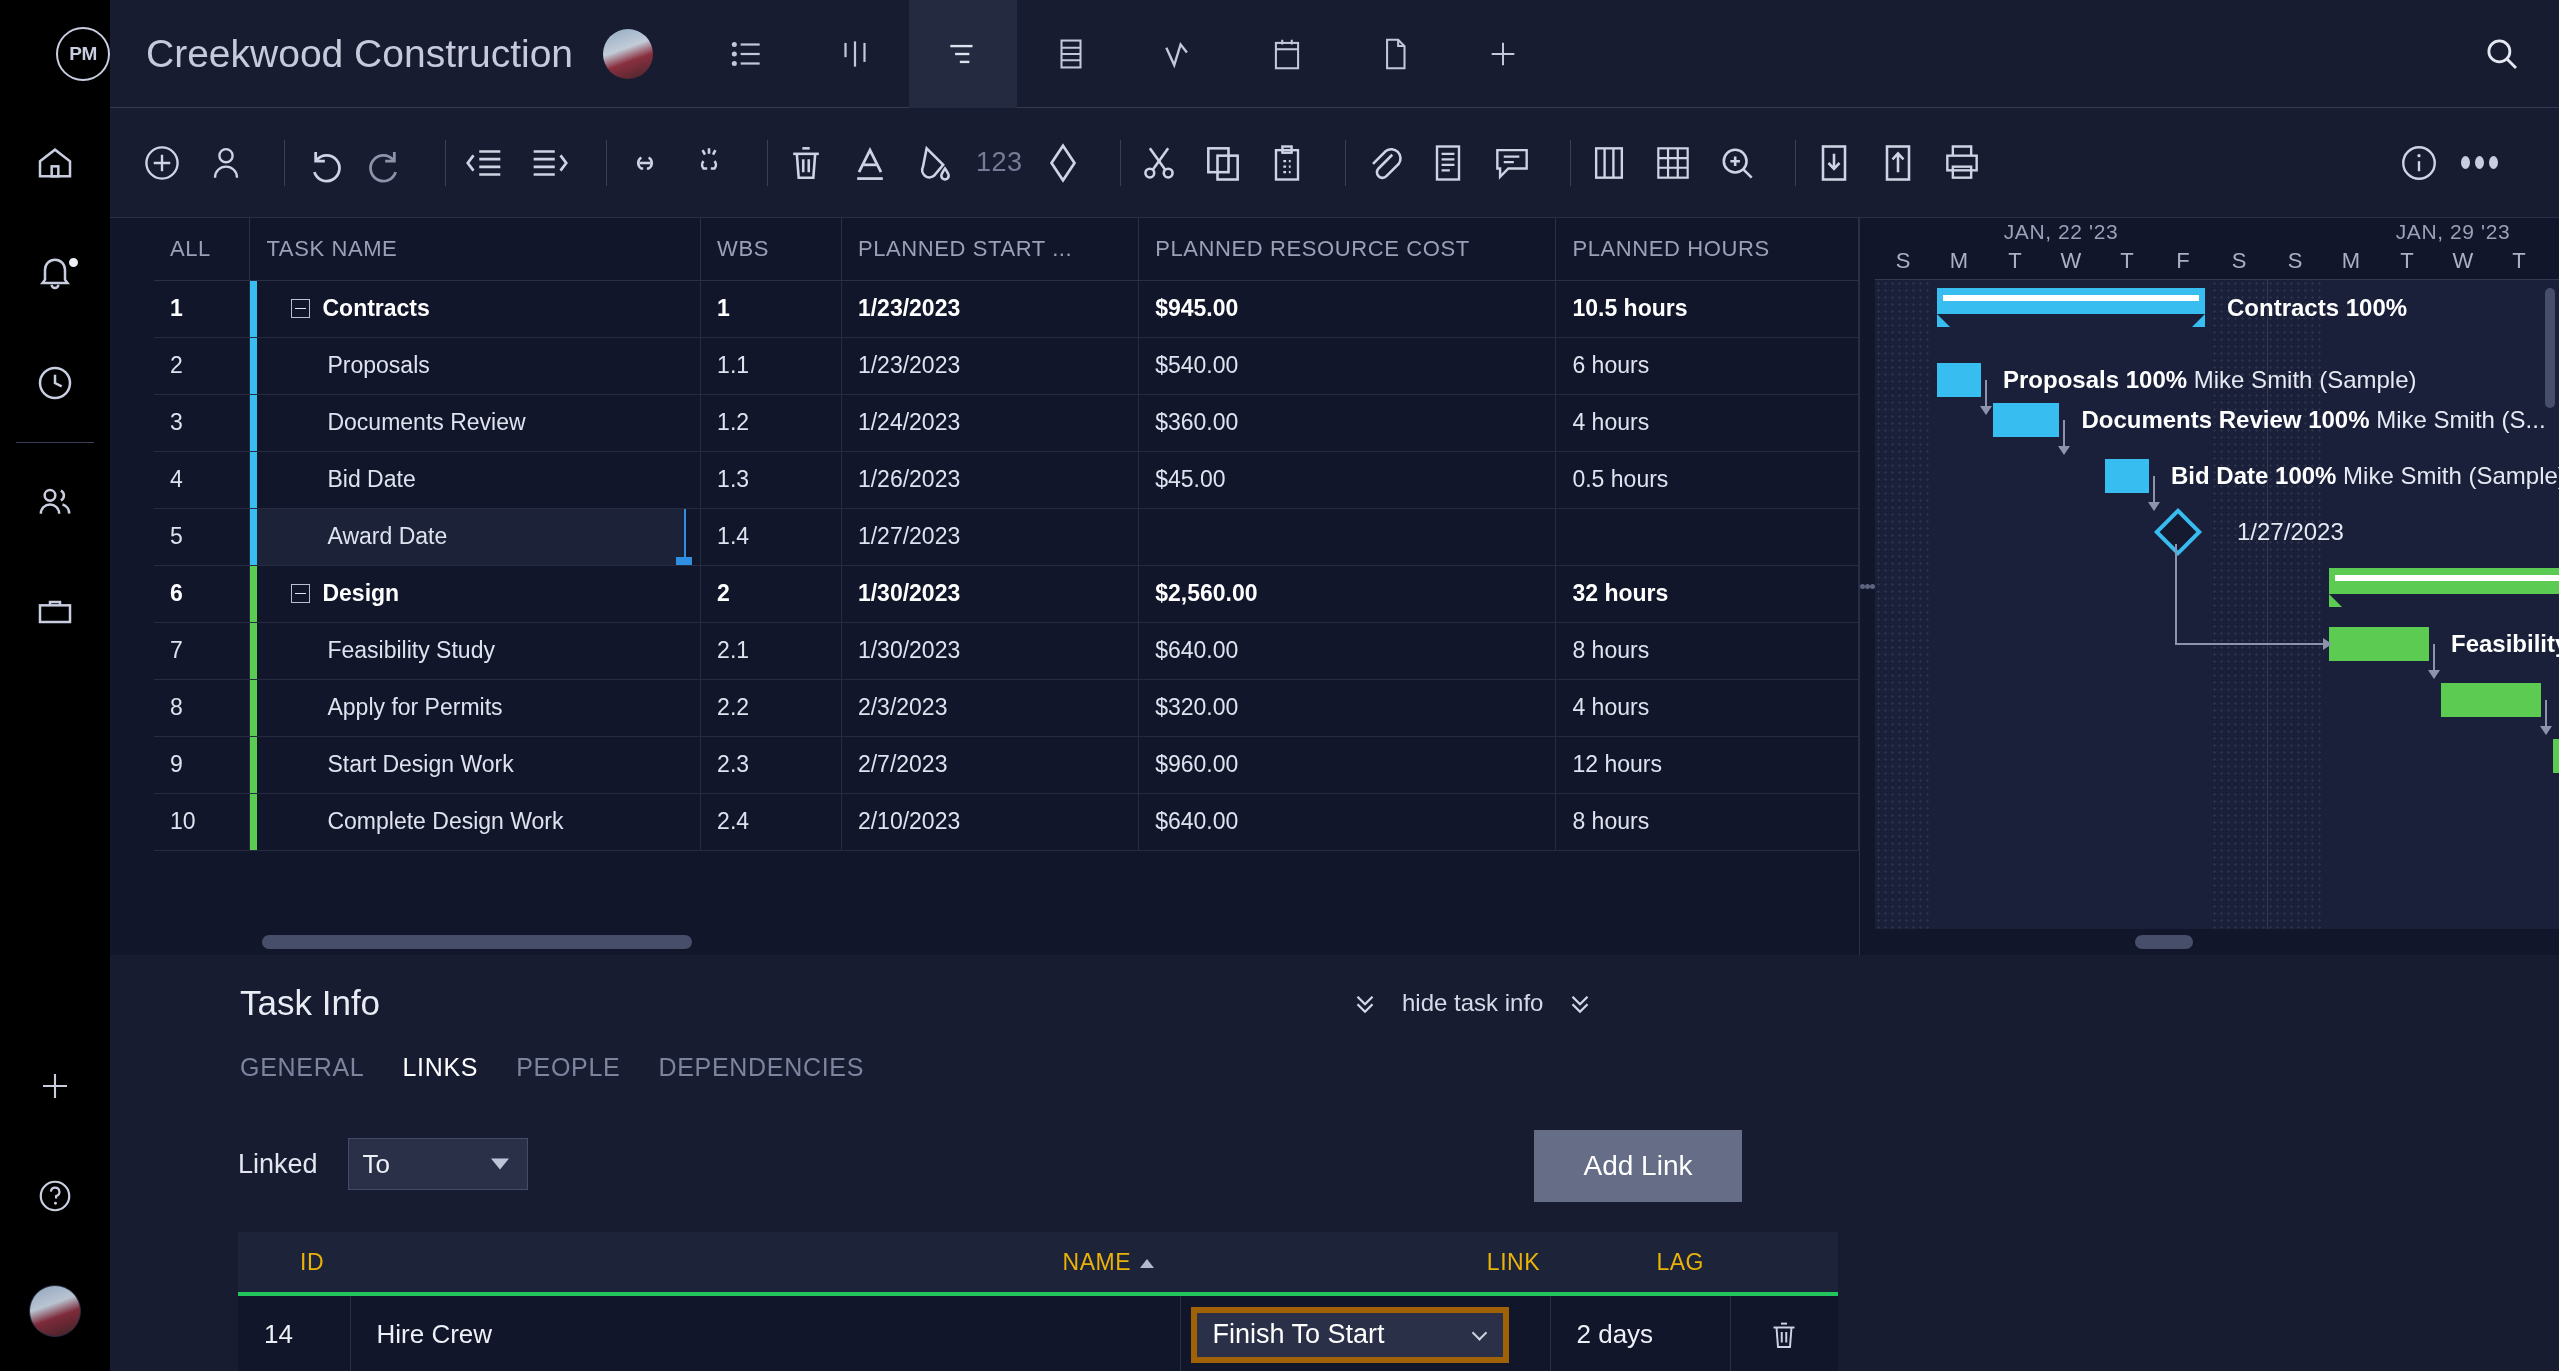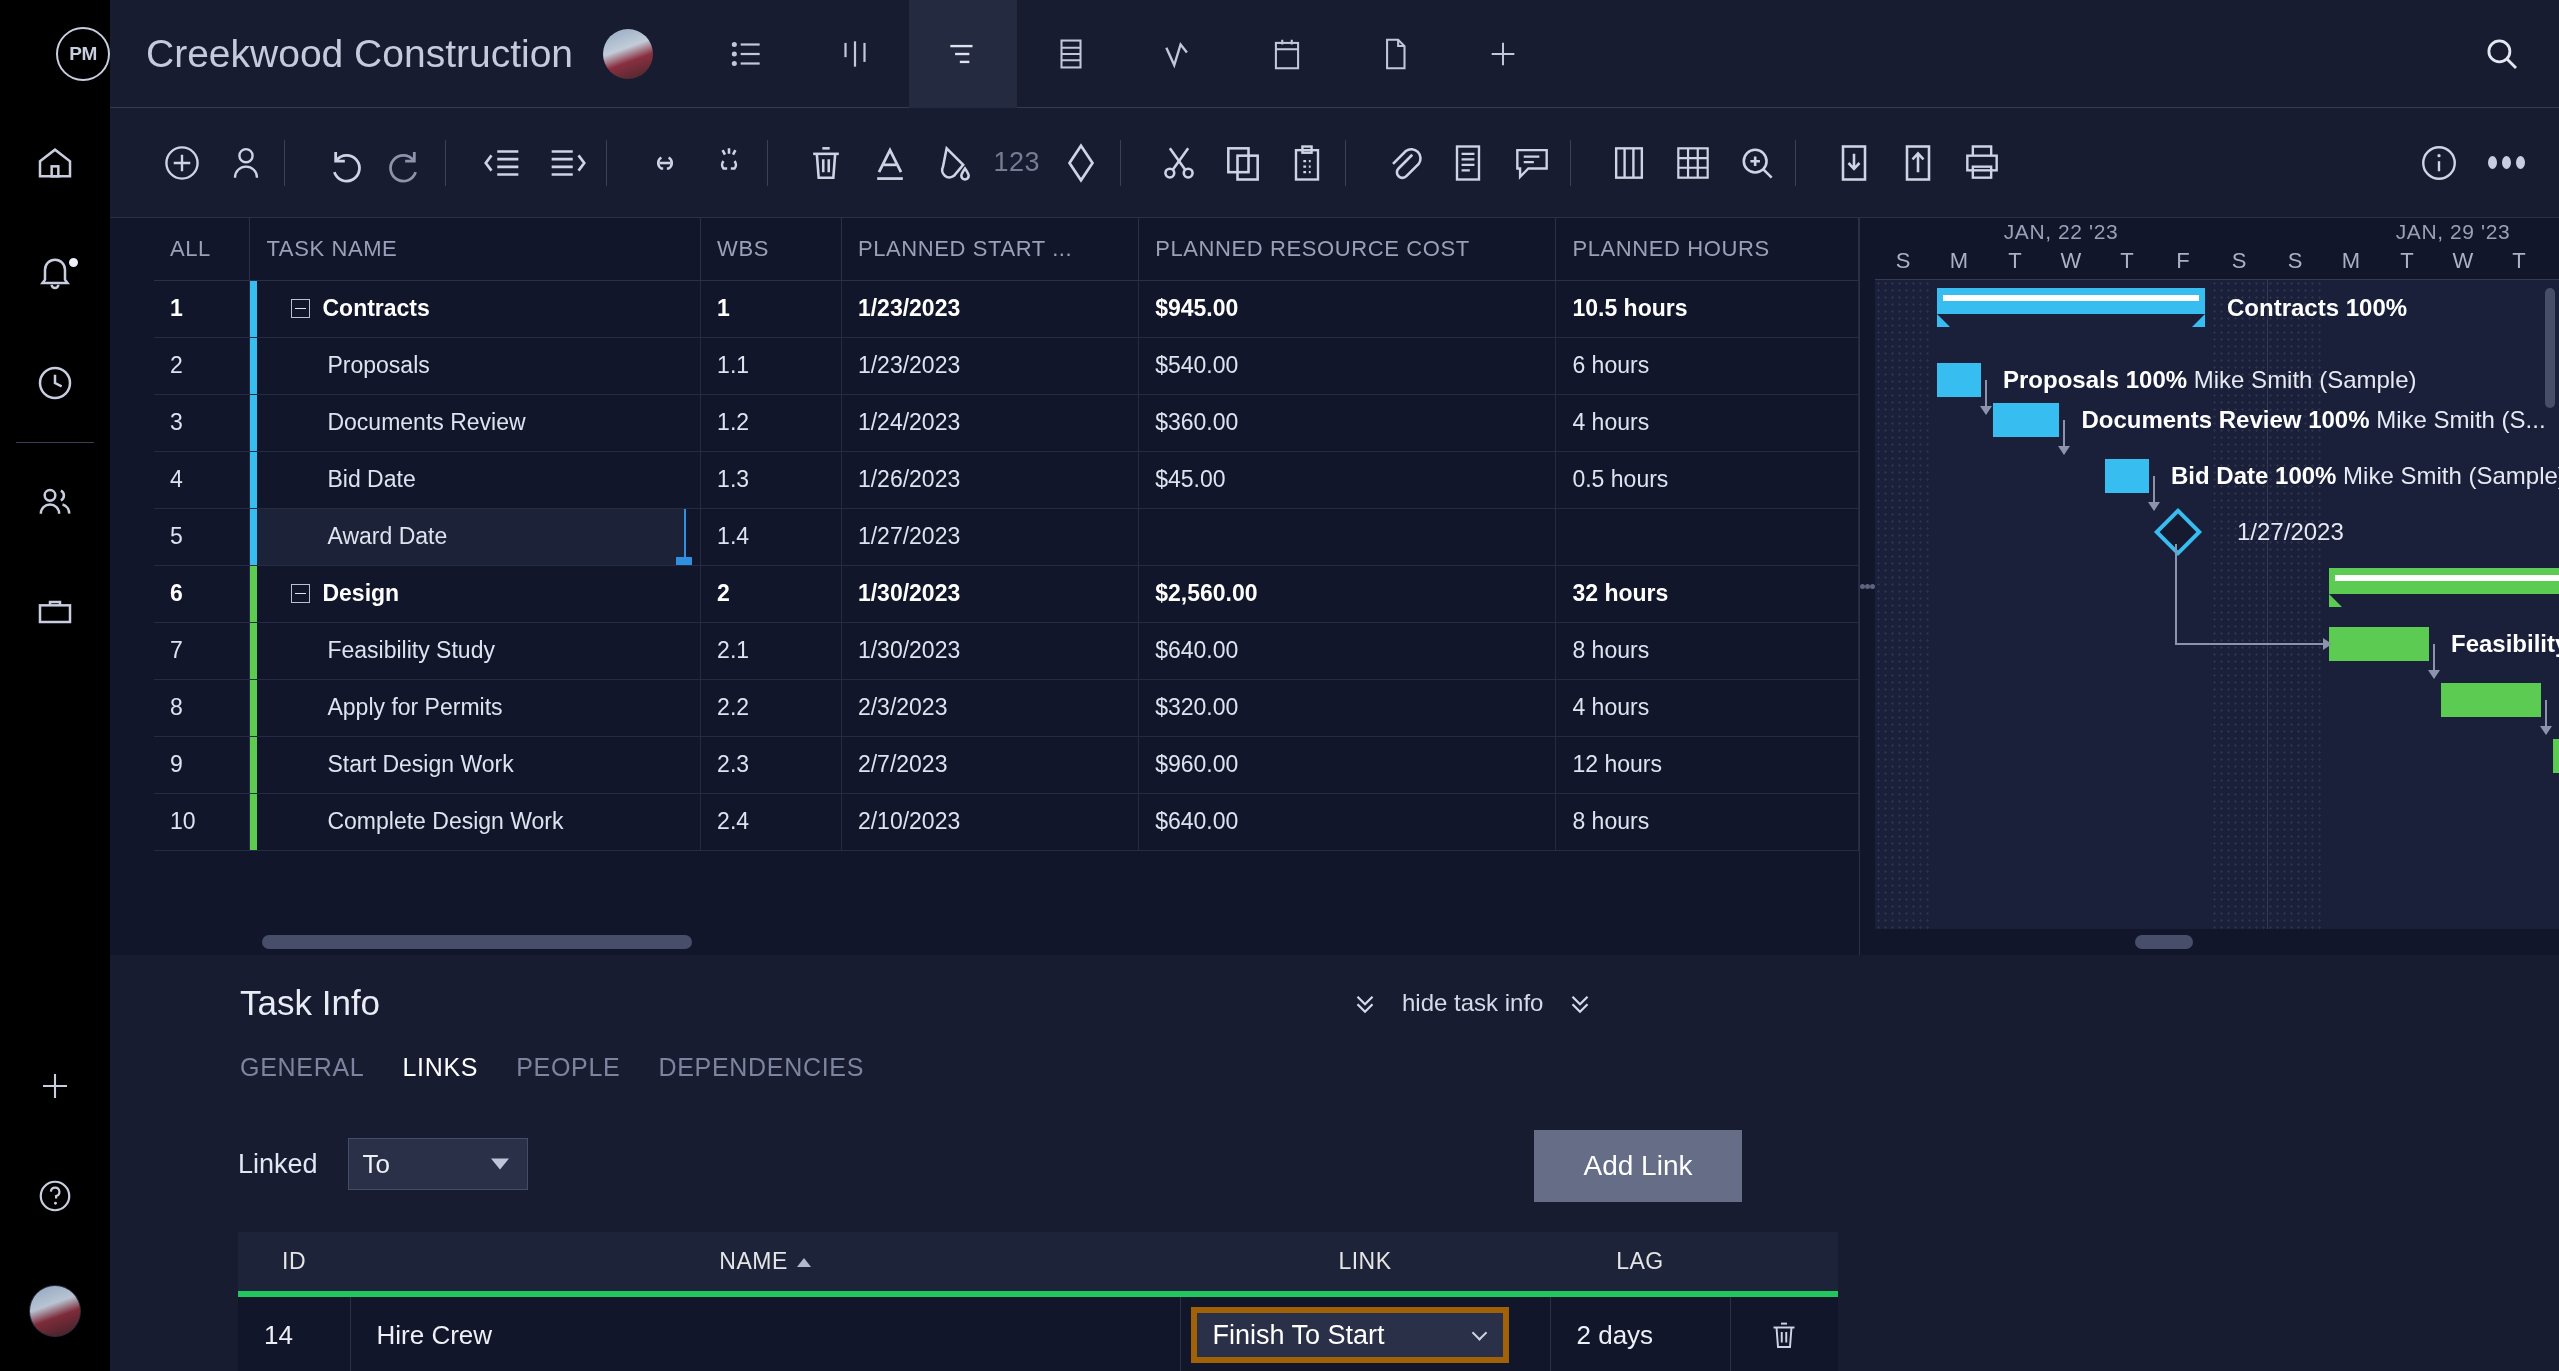--- a/index.html
+++ b/index.html
@@ -85,21 +85,21 @@
   .toolbar {
     height: 110px; flex: 0 0 110px;
     display: flex; align-items: center;
     background: #171c31;
     border-bottom: 1px solid #2b3049;
     padding-left: 30px;
     position: relative;
   }
   .tb-btn {
     width: 64px; height: 64px;
-    display: flex; align-items: center; justify-content: flex-end;
+    display: flex; align-items: center; justify-content: flex-start;
     cursor: pointer;
   }
   .tb-sep { width: 1px; height: 46px; background: #3a4058; margin: 0 16px; }
   .tb-right { position: absolute; right: 34px; display: flex; align-items: center; }
   .num123 { font-size: 27px; color: #767c96; font-weight: 500; letter-spacing: .5px; }
   .dots { display: flex; gap: 5px; align-items: center; }
   .dots i { width: 9px; height: 13px; border-radius: 50%; background: #c9cde0; display: block; }
 
   
   .workarea { flex: 0 0 737px; display: flex; position: relative; background: #12162a; overflow: hidden; }
@@ -260,23 +260,23 @@
     border-top: 11px solid #bfc5d8;
   }
   .addlink-btn {
     position: absolute; left: 1424px; top: -8px;
     width: 208px; height: 72px; background: #656d87;
     display: flex; align-items: center; justify-content: center;
     font-size: 28px; color: #ffffff; cursor: pointer;
   }
   .links-table { margin: 42px 0 0 128px; width: 1600px; border-collapse: collapse; table-layout: fixed; }
   .links-table th {
-    height: 62px; background: #1d2338; text-align: center; font-weight: 400;
-    font-size: 23px; color: #e5e5e5; padding: 0 26px; letter-spacing: .5px;
-    border-bottom: 6px solid #22c55e;
+    height: 62px; background: #1d2338; text-align: right; font-weight: 400;
+    font-size: 23px; color: #eab308; padding: 0 26px; letter-spacing: .5px;
+    border-bottom: 4px solid #22c55e;
   }
   .links-table td {
     height: 80px; font-size: 26px; color: #eef0f7; padding: 0 26px;
     border-bottom: 1px solid #2b3049; border-right: 1px solid #2b3049; background: #12162a;
   }
   .links-table td:last-child { border-right: none; }
   .lk-id { width: 112px; }
   .lk-name { width: 830px; }
   .lk-link { width: 370px; padding: 0 10px !important; }
   .lk-lag { width: 180px; }

